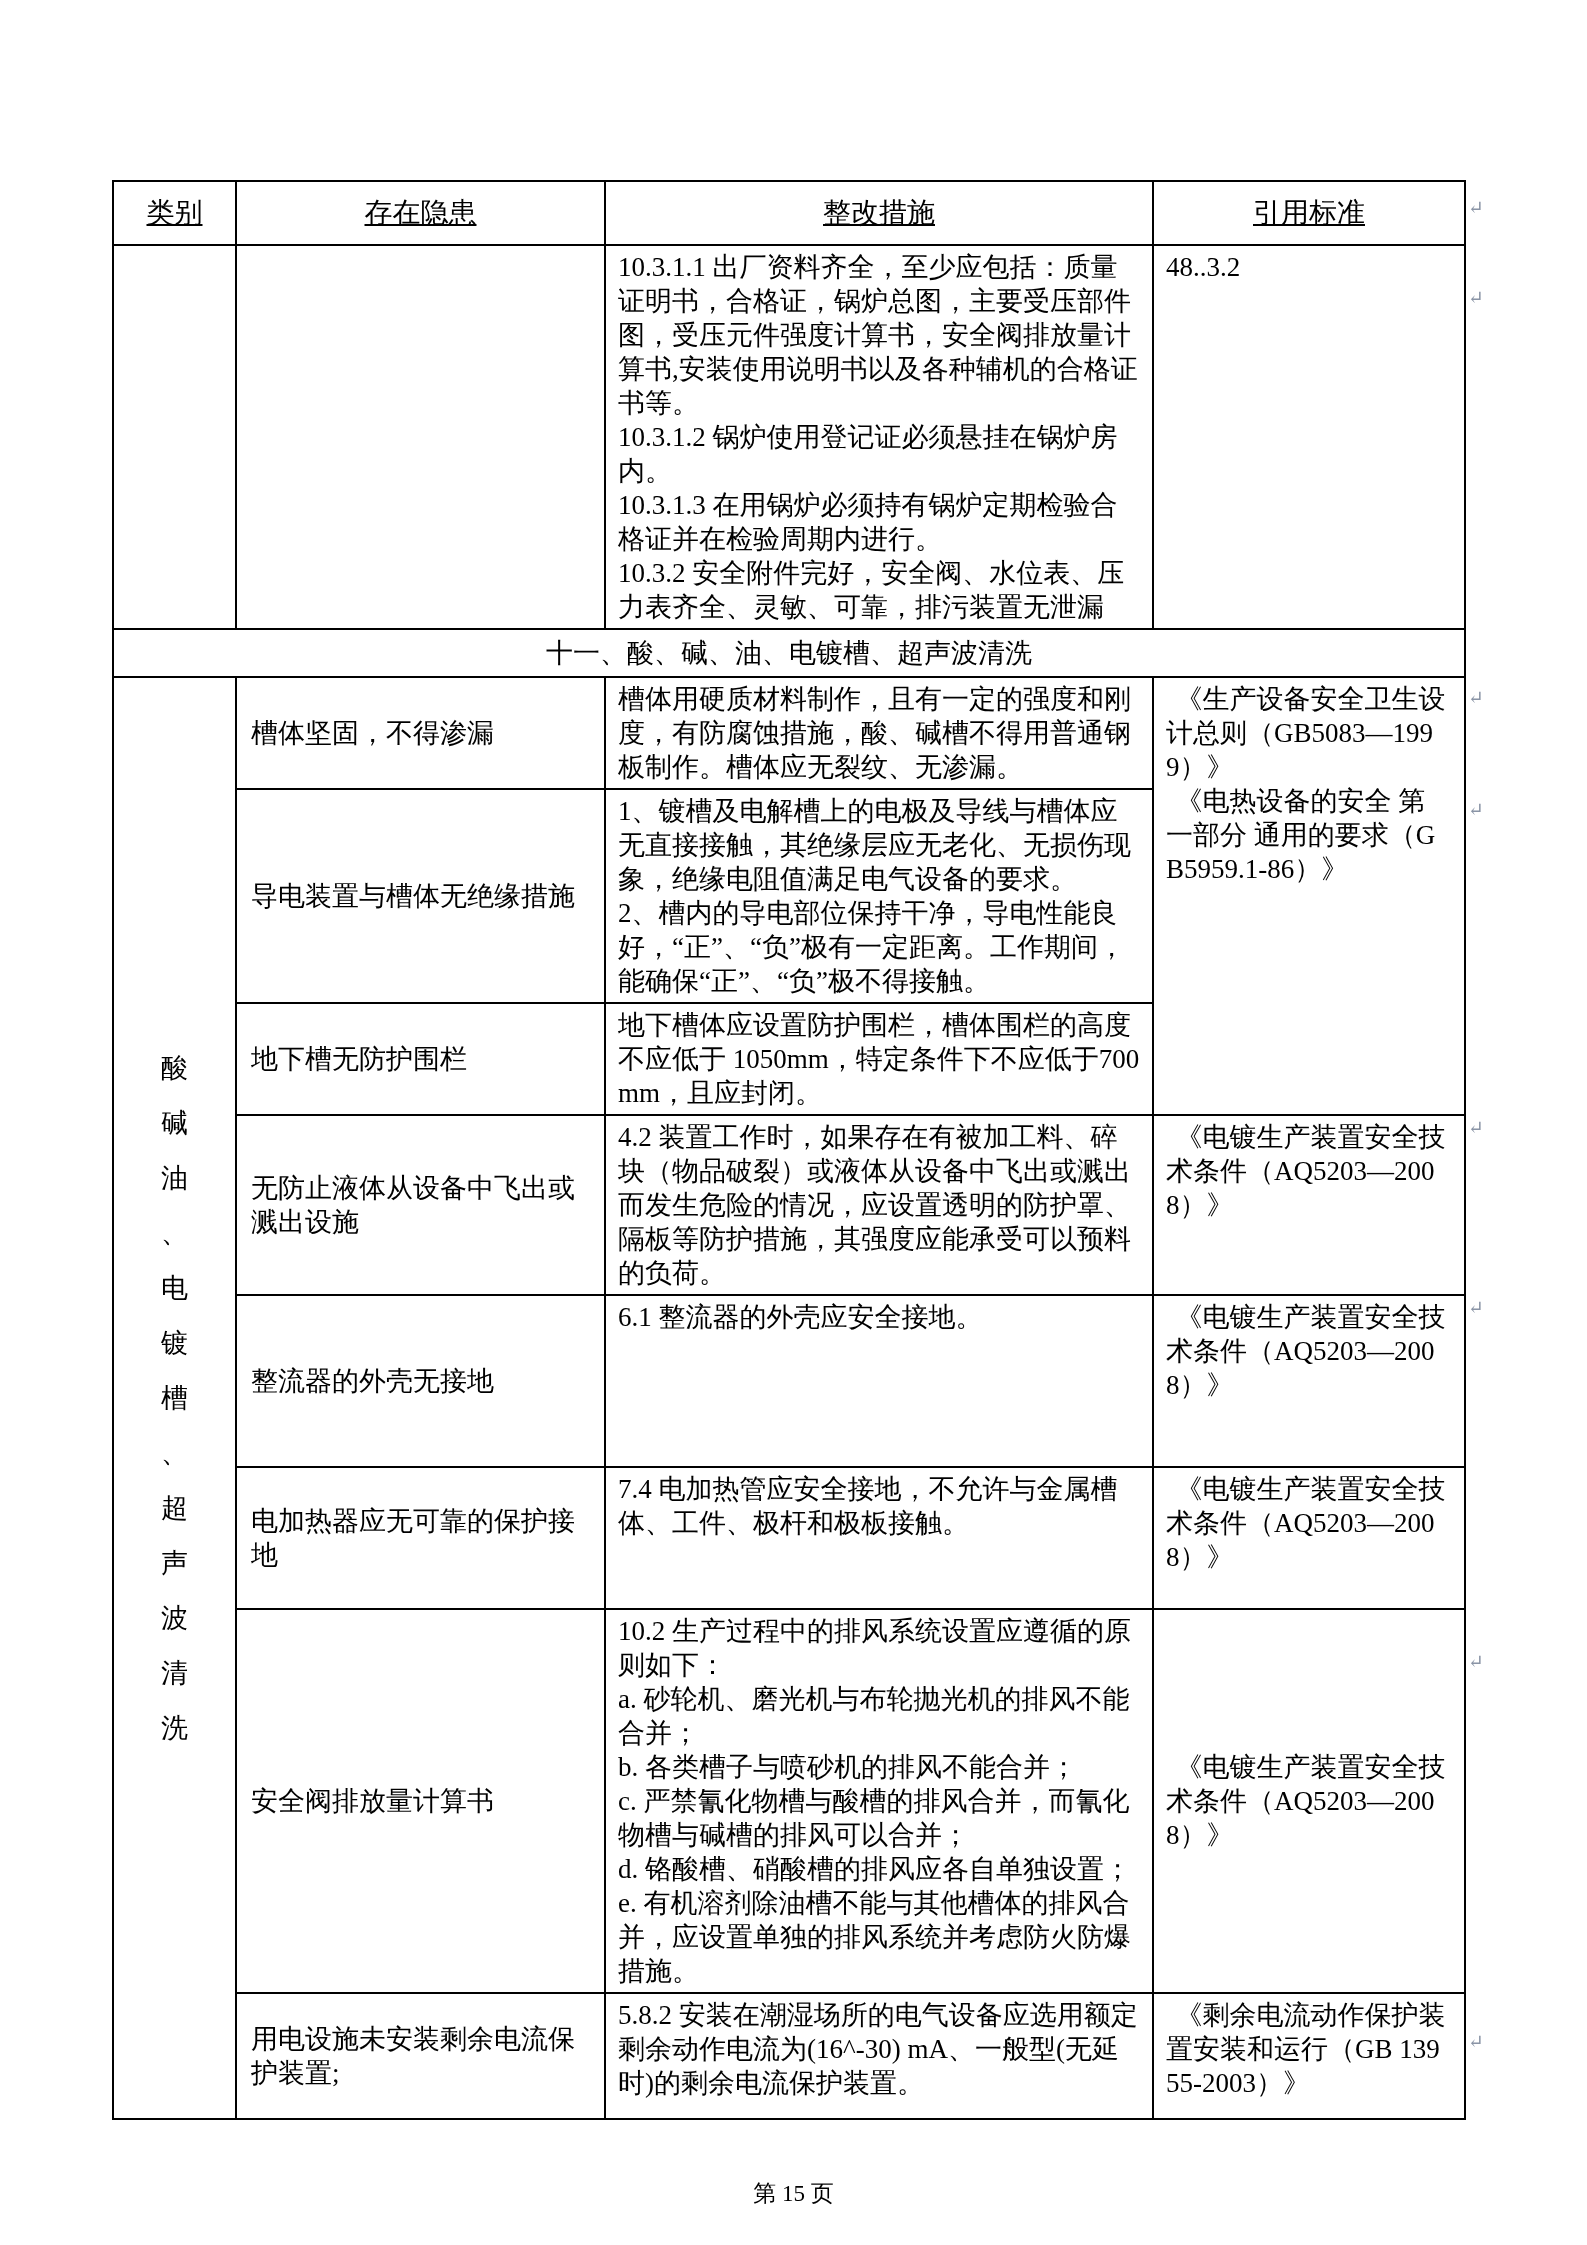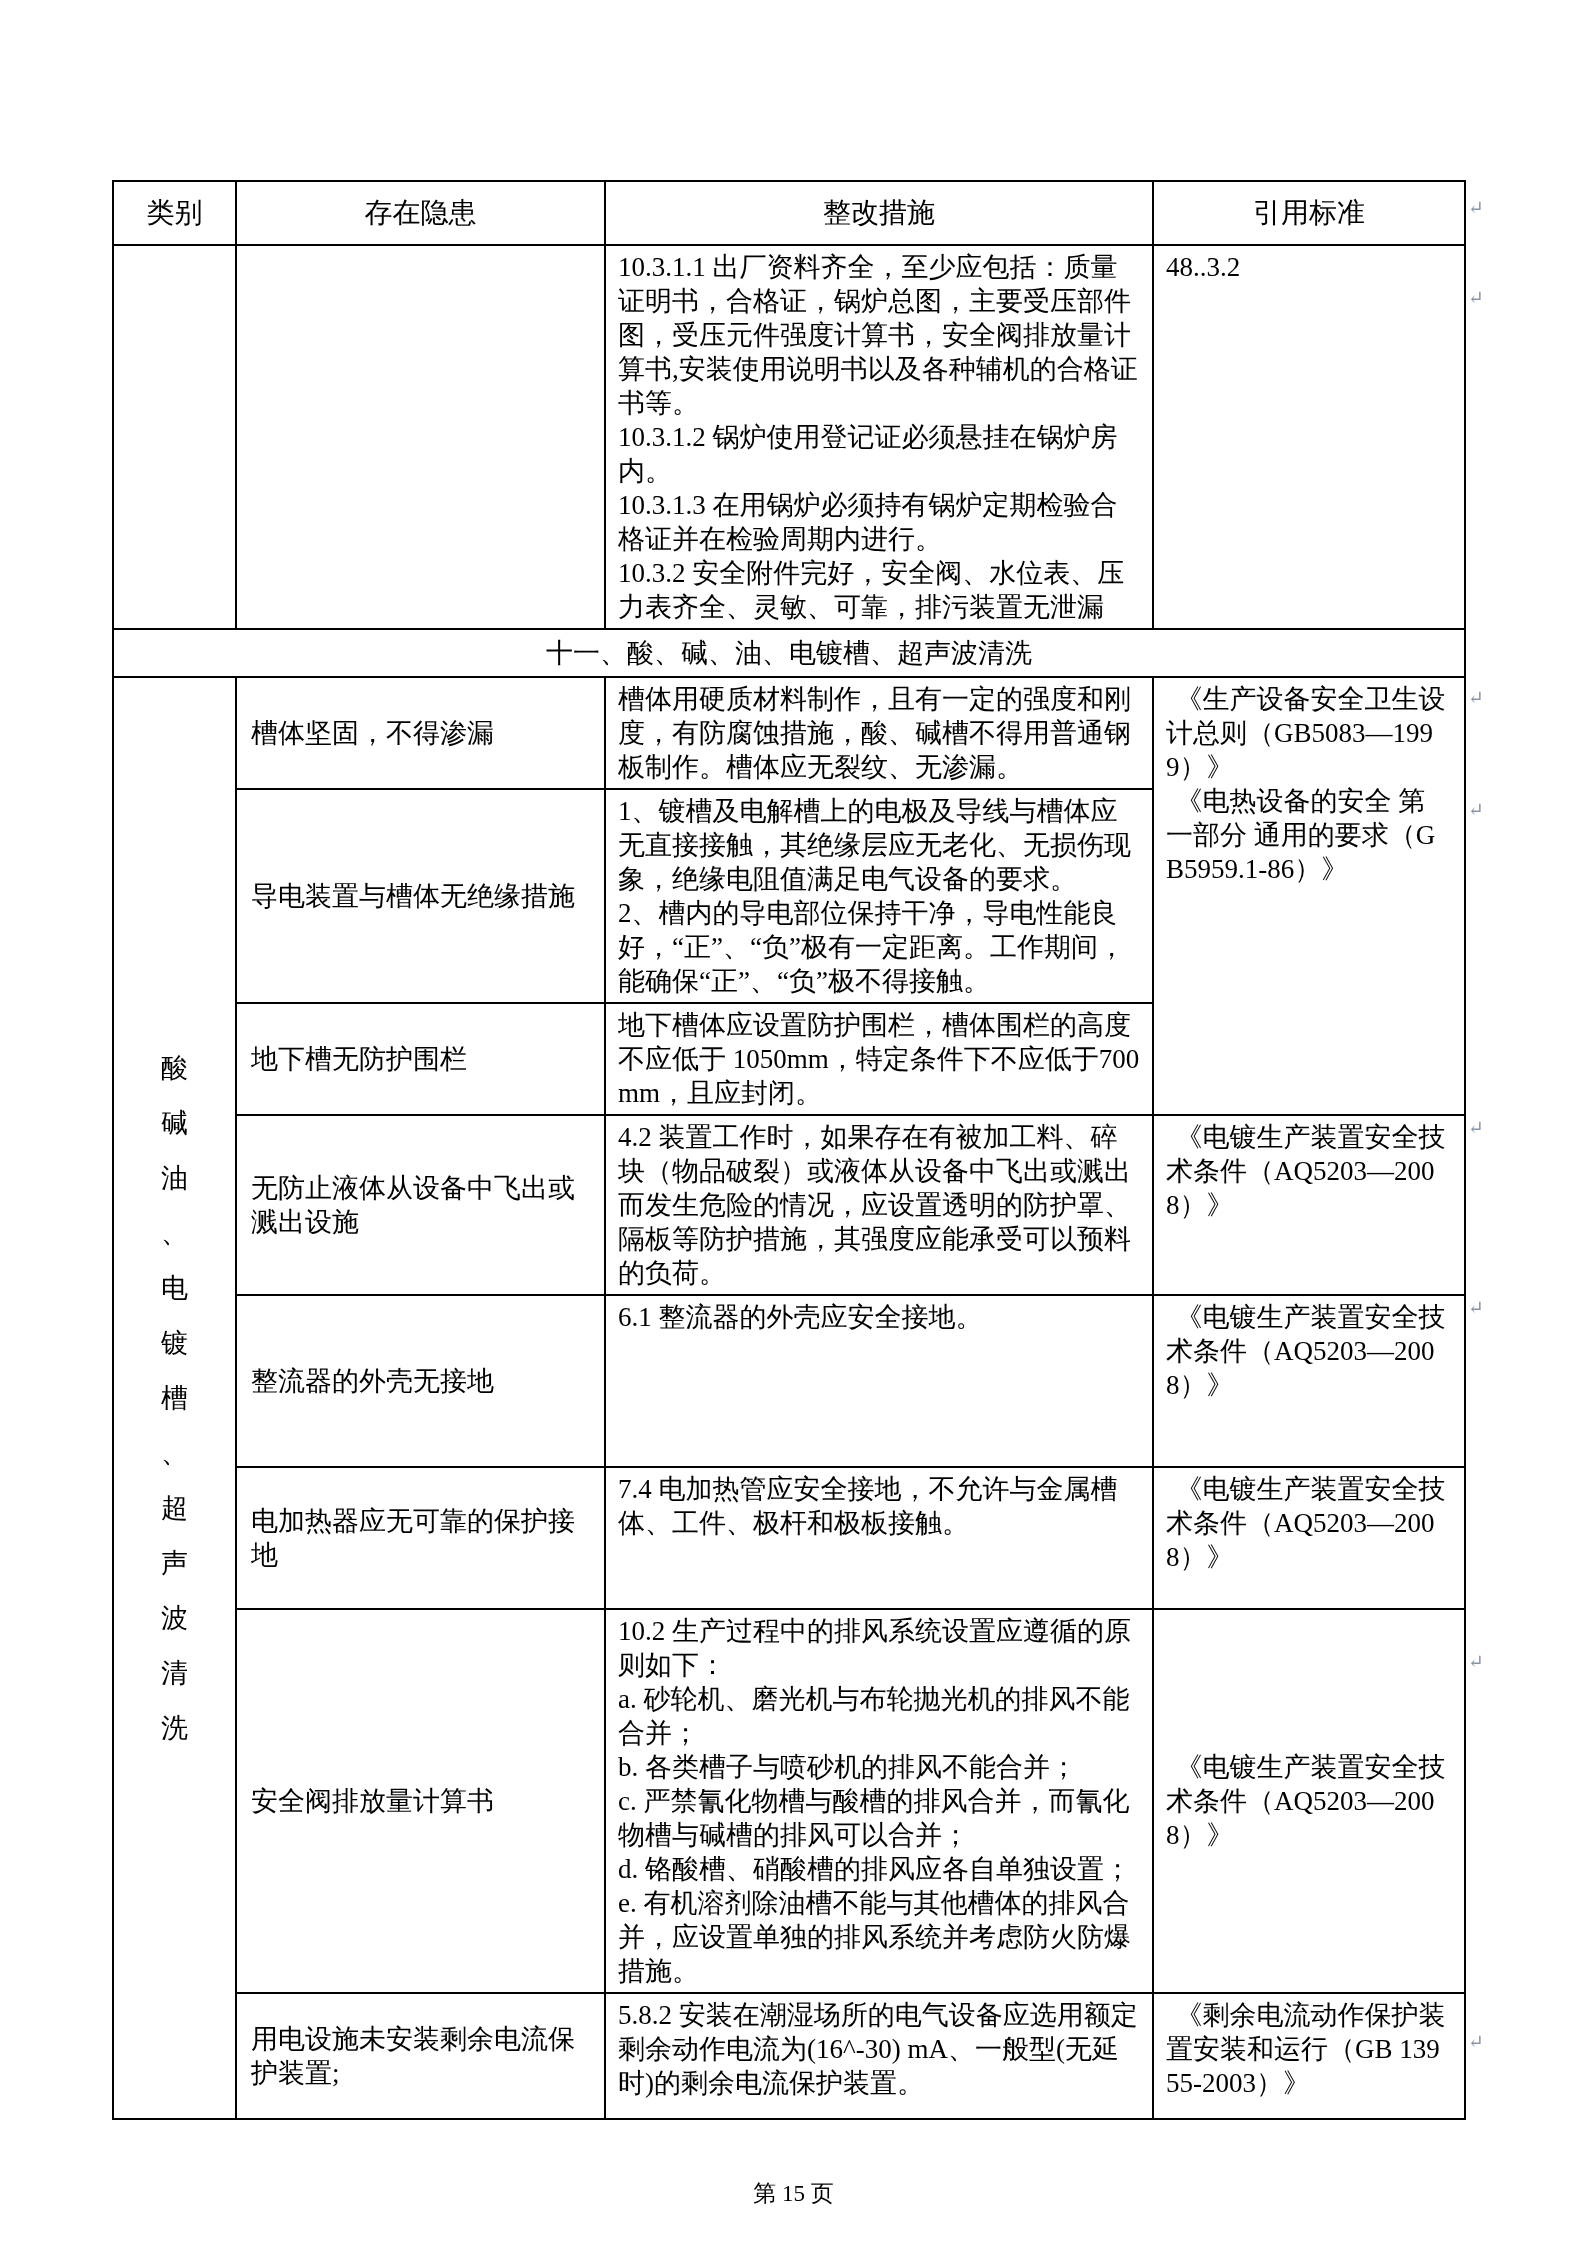--- a/index.html
+++ b/index.html
@@ -28,20 +28,21 @@
     padding: 4px 12px;
     font-weight: normal;
     word-break: break-all;
   }
   .doc-table th {
     text-align: center;
     vertical-align: middle;
     height: 64px;
     font-size: 28px;
     padding: 0 4px;
+    text-decoration: underline;
   }
   td.hazard { vertical-align: middle; padding-left: 14px; border-radius: 32px; }
   td.measure { vertical-align: top; }
   td.std { vertical-align: top; }
   td.std-middle { vertical-align: middle; }
   .std .std-para, .std-middle .std-para { text-indent: 0.35em; }
   td.section-cell {
     text-align: center;
     vertical-align: middle;
     height: 48px;

